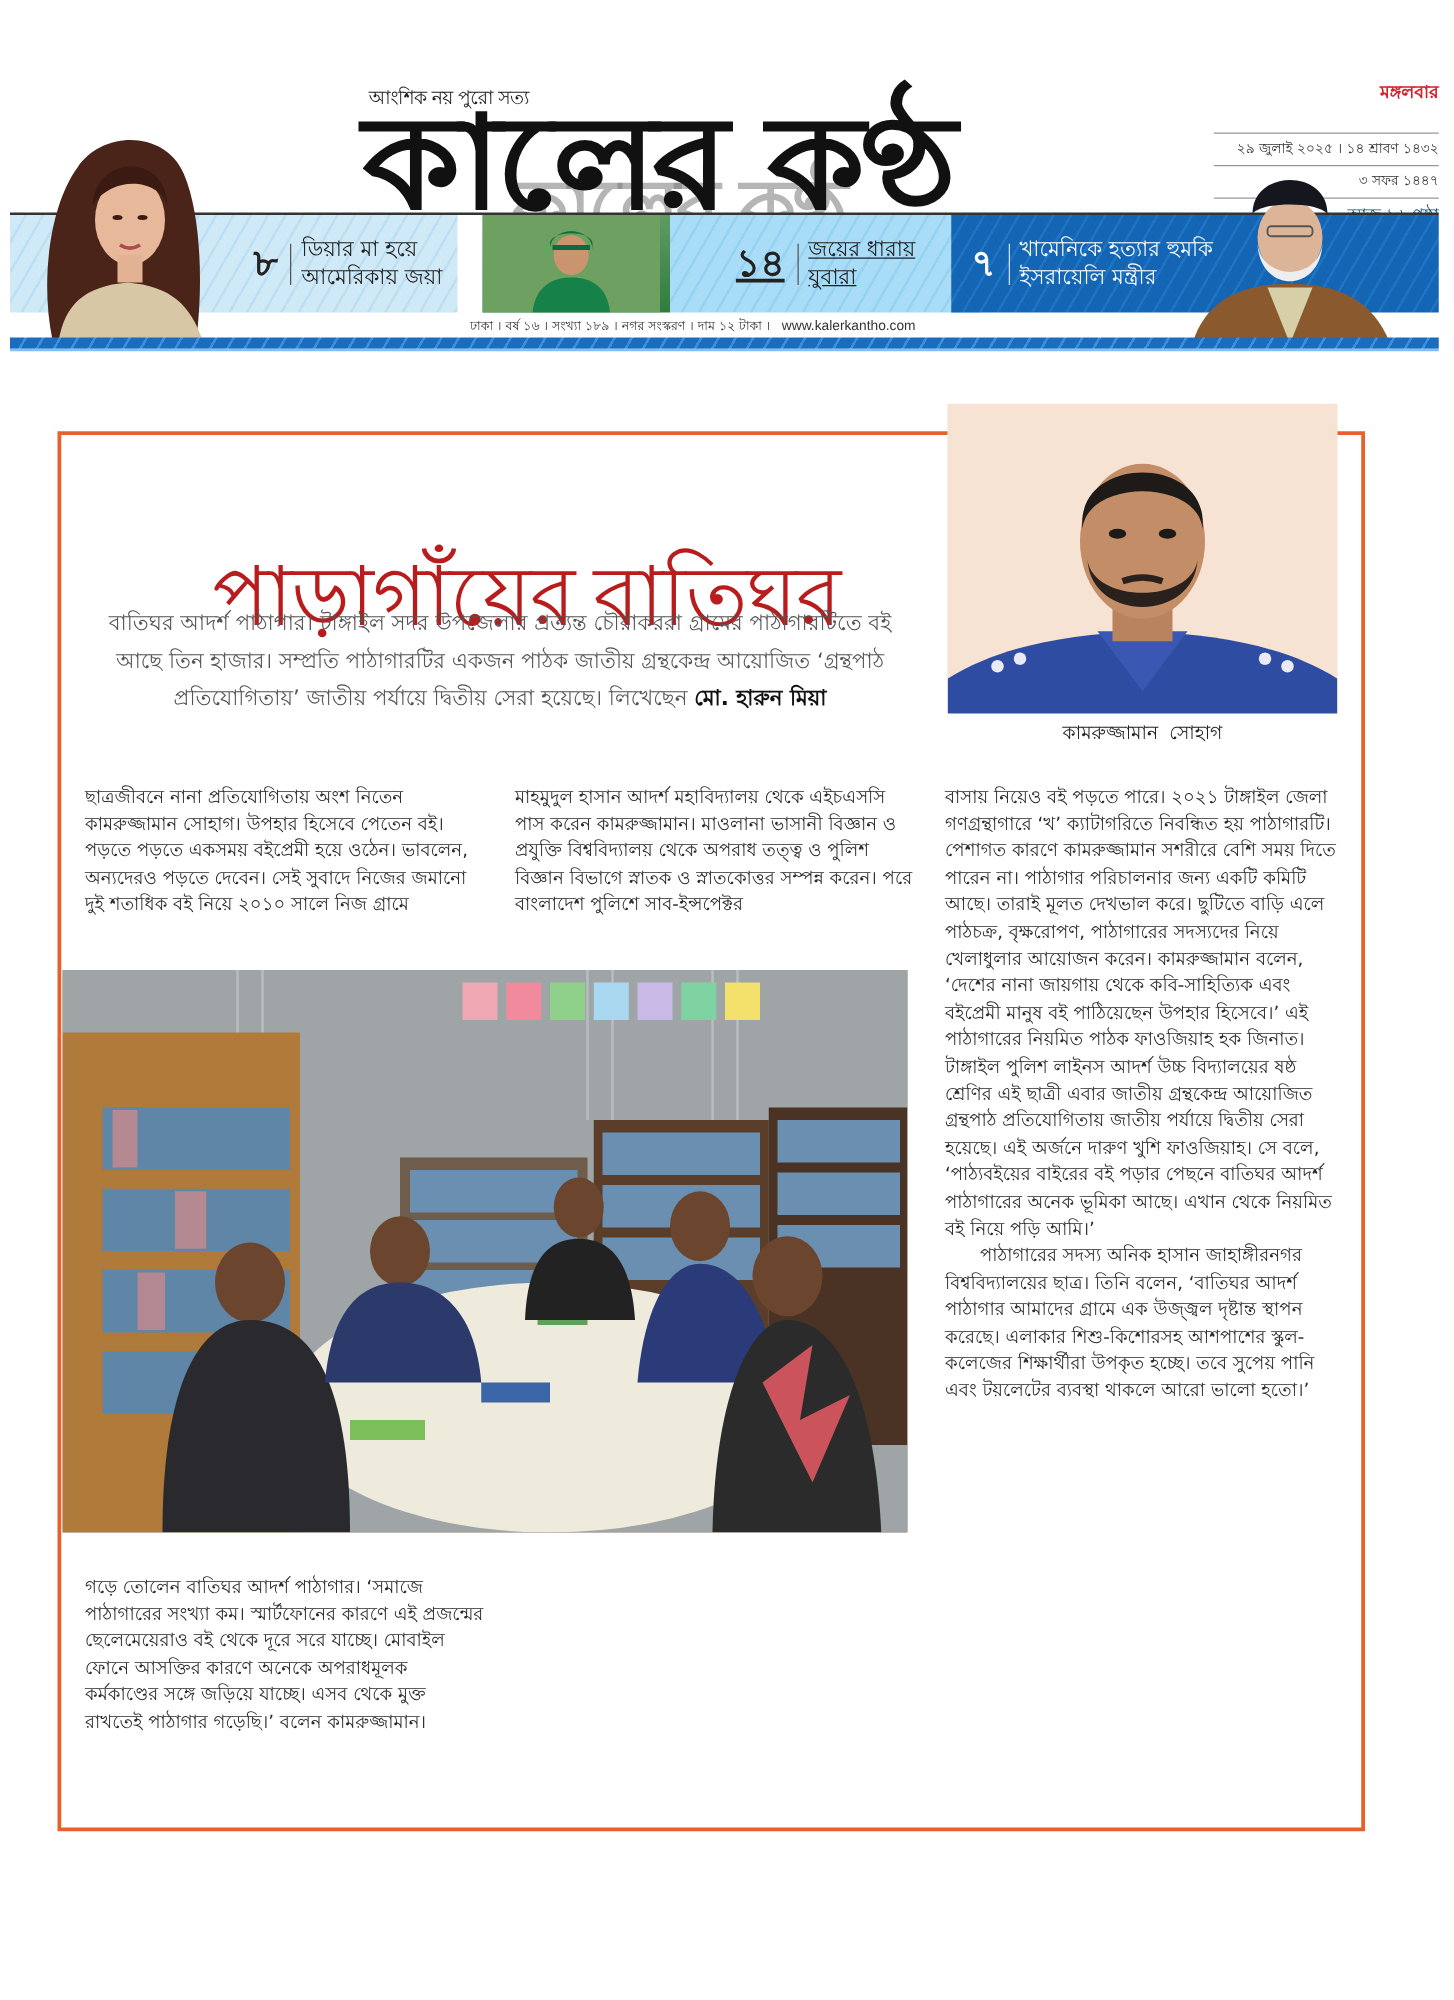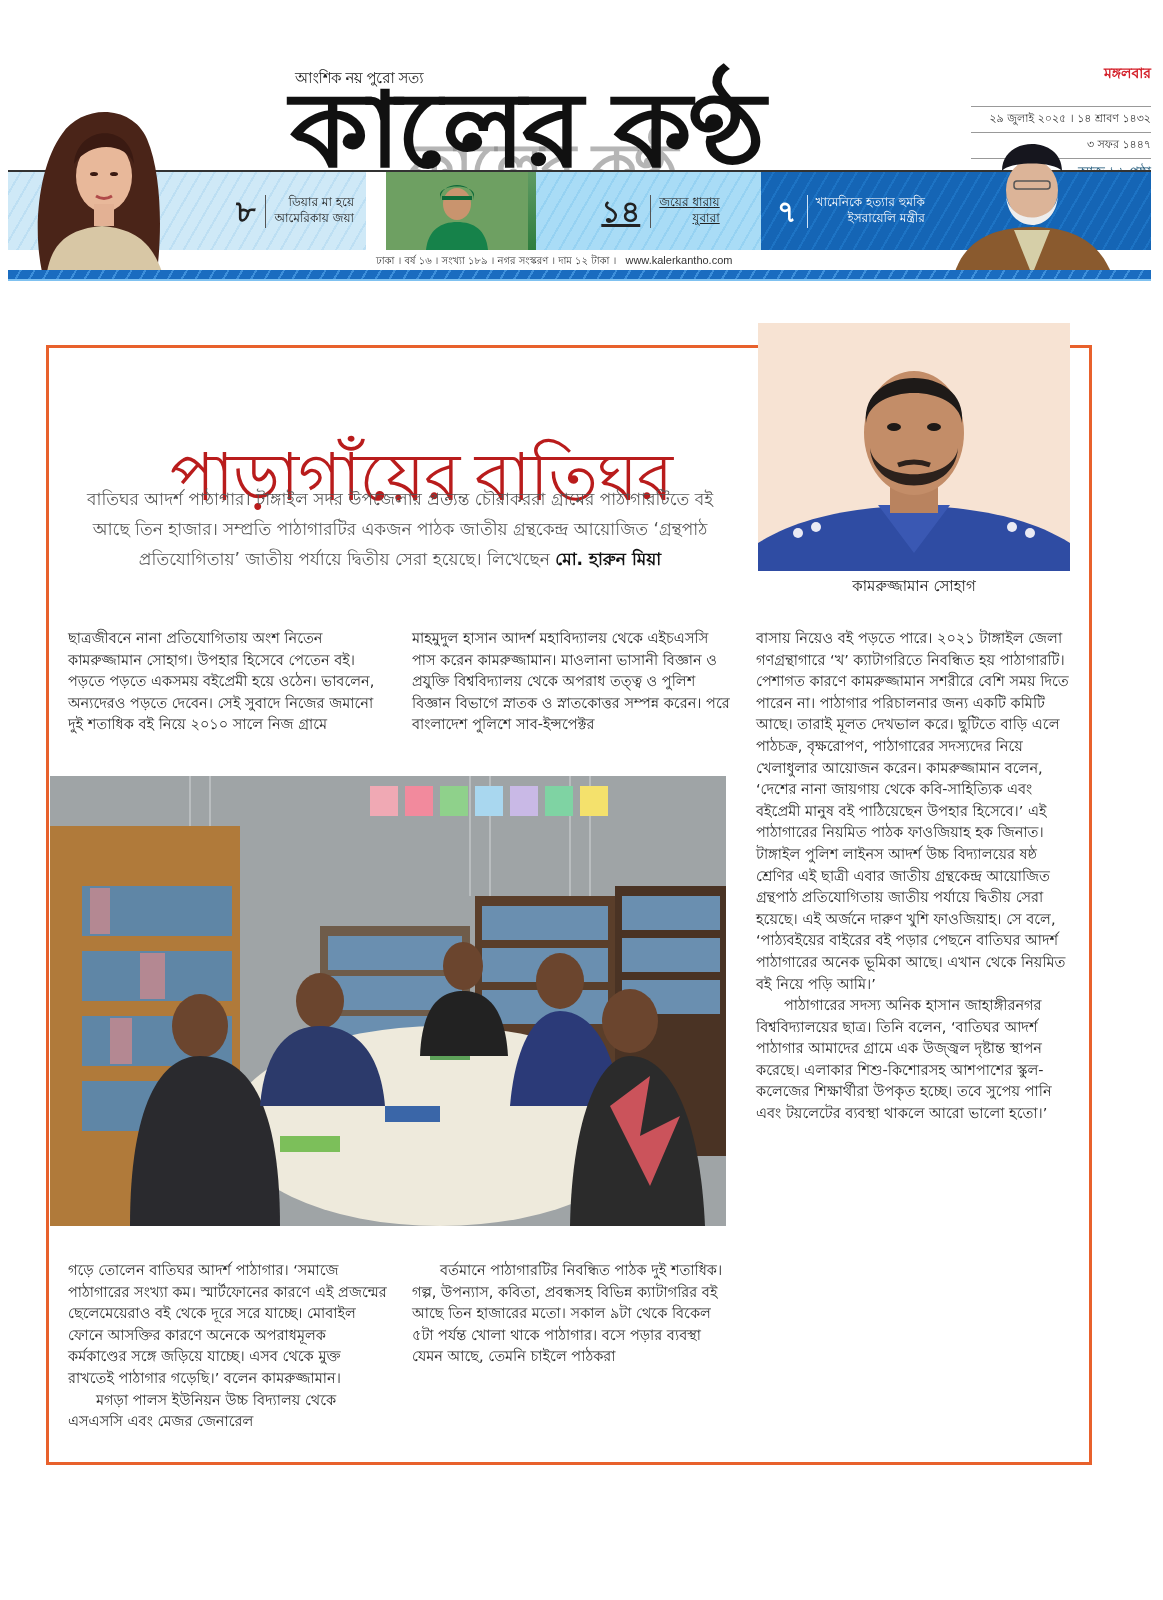--- a/index.html
+++ b/index.html
@@ -17,42 +17,42 @@
   .rule-top { position: absolute; left: 8px; top: 170px; width: 1143px; height: 2px; background: #333; }
 
   .dateline { position: absolute; right: 12px; top: 62px; width: 180px; text-align: right; font-size: 11px; color: #333; }
   .dateline .day { color: #d4202a; font-size: 14px; font-weight: bold; padding-bottom: 20px; border-bottom: 1px solid #999; }
   .dateline .row { padding: 3px 0; border-bottom: 1px solid #999; }
   .dateline .pages { color: #0c4a6e; font-size: 13px; padding-top: 3px; }
 
   .teaser-band { position: absolute; left: 8px; top: 172px; width: 1143px; height: 78px; }
   .teaser { position: absolute; top: 0; height: 78px; display: flex; align-items: center; }
   .teaser .num { font-size: 30px; font-weight: bold; padding: 0 10px 0 0; border-right: 1px solid #555; margin-right: 8px; line-height: 1.1; }
-  .teaser .txt { font-size: 12px; line-height: 1.3; text-align: right; }
+  .teaser .txt { font-size: 17px; line-height: 1.3; }
   .t1 { left: 0; width: 358px; justify-content: flex-end; padding-right: 12px; box-sizing: border-box;
         background: repeating-linear-gradient(120deg, #cfe9f7 0 10px, #bddff3 10px 12px); color: #222; }
   .t2 { left: 378px; width: 150px; background: linear-gradient(180deg, #5f9b63, #2e7d3e); }
   .t3 { left: 528px; width: 249px; background: repeating-linear-gradient(120deg, #a9dcf6 0 10px, #96d2f2 10px 12px); justify-content: center; color: #222; text-decoration: underline; }
   .t4 { left: 753px; width: 390px; background: repeating-linear-gradient(120deg, #1565b5 0 10px, #1d73c4 10px 12px); color: #fff; padding-left: 16px; box-sizing: border-box; }
   .t4 .num { border-right-color: #cfe3f6; }
 
   .photo-actress { position: absolute; left: 22px; top: 104px; width: 160px; height: 168px; }
   .photo-cleric { position: absolute; left: 944px; top: 135px; width: 175px; height: 140px; }
   .photo-cricketer { position: absolute; left: 386px; top: 172px; width: 142px; height: 78px; }
 
   .pubinfo { position: absolute; left: 376px; top: 253px; font-size: 10px; color: #333; white-space: nowrap; }
   .pubinfo .url { font-family: "Liberation Sans", sans-serif; font-size: 11px; margin-left: 6px; }
   .blue-bar { position: absolute; left: 8px; top: 270px; width: 1143px; height: 9px;
               background: repeating-linear-gradient(120deg, #1a6cc0 0 10px, #3d8fdb 10px 12px); border-bottom: 2px solid #7fc1f0; }
 
   
   .frame { position: absolute; left: 46px; top: 345px; width: 1046px; height: 1120px;
            border: 3px solid #e8612c; box-sizing: border-box; }
   .portrait { position: absolute; left: 758px; top: 323px; width: 312px; height: 248px; background: #f7e3d3; overflow: hidden; }
-  .portrait-caption { position: absolute; left: 758px; top: 574px; width: 312px; text-align: center; font-size: 15px; color: #222; }
+  .portrait-caption { position: absolute; left: 758px; top: 574px; width: 312px; text-align: center; font-size: 15px; color: #222; font-family: Liberation Mono, monospace; }
   .headline { position: absolute; left: 170px; top: 383px; font-family: Liberation Serif, serif;
               font-size: 66px; font-weight: normal; color: #b91c1c; letter-spacing: -1px; white-space: nowrap; }
   .intro { position: absolute; left: 70px; top: 484px; width: 660px; font-size: 17px; line-height: 30px; color: #555;
            text-align: center; text-align-last: center; }
   .intro .byline { color: #111; font-weight: bold; }
 
   .col { position: absolute; font-size: 14.5px; line-height: 21.6px; color: #2a2a2a; }
   .col p { margin: 0; }
   .col p.indent { text-indent: 28px; }
   .c1a { left: 68px; top: 628px; width: 320px; }
@@ -255,18 +255,16 @@
 
   <div class="watermark"></div>
 
   <div class="col c3">
     <p>বাসায় নিয়েও বই পড়তে পারে। ২০২১ টাঙ্গাইল জেলা গণগ্রন্থাগারে ‘খ’ ক্যাটাগরিতে নিবন্ধিত হয় পাঠাগারটি। পেশাগত কারণে কামরুজ্জামান সশরীরে বেশি সময় দিতে পারেন না। পাঠাগার পরিচালনার জন্য একটি কমিটি আছে। তারাই মূলত দেখভাল করে। ছুটিতে বাড়ি এলে পাঠচক্র, বৃক্ষরোপণ, পাঠাগারের সদস্যদের নিয়ে খেলাধুলার আয়োজন করেন। কামরুজ্জামান বলেন, ‘দেশের নানা জায়গায় থেকে কবি-সাহিত্যিক এবং বইপ্রেমী মানুষ বই পাঠিয়েছেন উপহার হিসেবে।’ এই পাঠাগারের নিয়মিত পাঠক ফাওজিয়াহ হক জিনাত। টাঙ্গাইল পুলিশ লাইনস আদর্শ উচ্চ বিদ্যালয়ের ষষ্ঠ শ্রেণির এই ছাত্রী এবার জাতীয় গ্রন্থকেন্দ্র আয়োজিত গ্রন্থপাঠ প্রতিযোগিতায় জাতীয় পর্যায়ে দ্বিতীয় সেরা হয়েছে। এই অর্জনে দারুণ খুশি ফাওজিয়াহ। সে বলে, ‘পাঠ্যবইয়ের বাইরের বই পড়ার পেছনে বাতিঘর আদর্শ পাঠাগারের অনেক ভূমিকা আছে। এখান থেকে নিয়মিত বই নিয়ে পড়ি আমি।’</p>
     <p class="indent">পাঠাগারের সদস্য অনিক হাসান জাহাঙ্গীরনগর বিশ্ববিদ্যালয়ের ছাত্র। তিনি বলেন, ‘বাতিঘর আদর্শ পাঠাগার আমাদের গ্রামে এক উজ্জ্বল দৃষ্টান্ত স্থাপন করেছে। এলাকার শিশু-কিশোরসহ আশপাশের স্কুল-কলেজের শিক্ষার্থীরা উপকৃত হচ্ছে। তবে সুপেয় পানি এবং টয়লেটের ব্যবস্থা থাকলে আরো ভালো হতো।’</p>
   </div>
 
   <div class="col c1b">
     <p>গড়ে তোলেন বাতিঘর আদর্শ পাঠাগার। ‘সমাজে পাঠাগারের সংখ্যা কম। স্মার্টফোনের কারণে এই প্রজন্মের ছেলেমেয়েরাও বই থেকে দূরে সরে যাচ্ছে। মোবাইল ফোনে আসক্তির কারণে অনেকে অপরাধমূলক কর্মকাণ্ডের সঙ্গে জড়িয়ে যাচ্ছে। এসব থেকে মুক্ত রাখতেই পাঠাগার গড়েছি।’ বলেন কামরুজ্জামান।</p>
-    <p class="indent">মগড়া পালস ইউনিয়ন উচ্চ বিদ্যালয় থেকে এসএসসি এবং মেজর জেনারেল</p>
   </div>
   <div class="col c2b">
-    <p class="indent">বর্তমানে পাঠাগারটির নিবন্ধিত পাঠক দুই শতাধিক। গল্প, উপন্যাস, কবিতা, প্রবন্ধসহ বিভিন্ন ক্যাটাগরির বই আছে তিন হাজারের মতো। সকাল ৯টা থেকে বিকেল ৫টা পর্যন্ত খোলা থাকে পাঠাগার। বসে পড়ার ব্যবস্থা যেমন আছে, তেমনি চাইলে পাঠকরা</p>
   </div>
 </article>
 
 </body></html>

